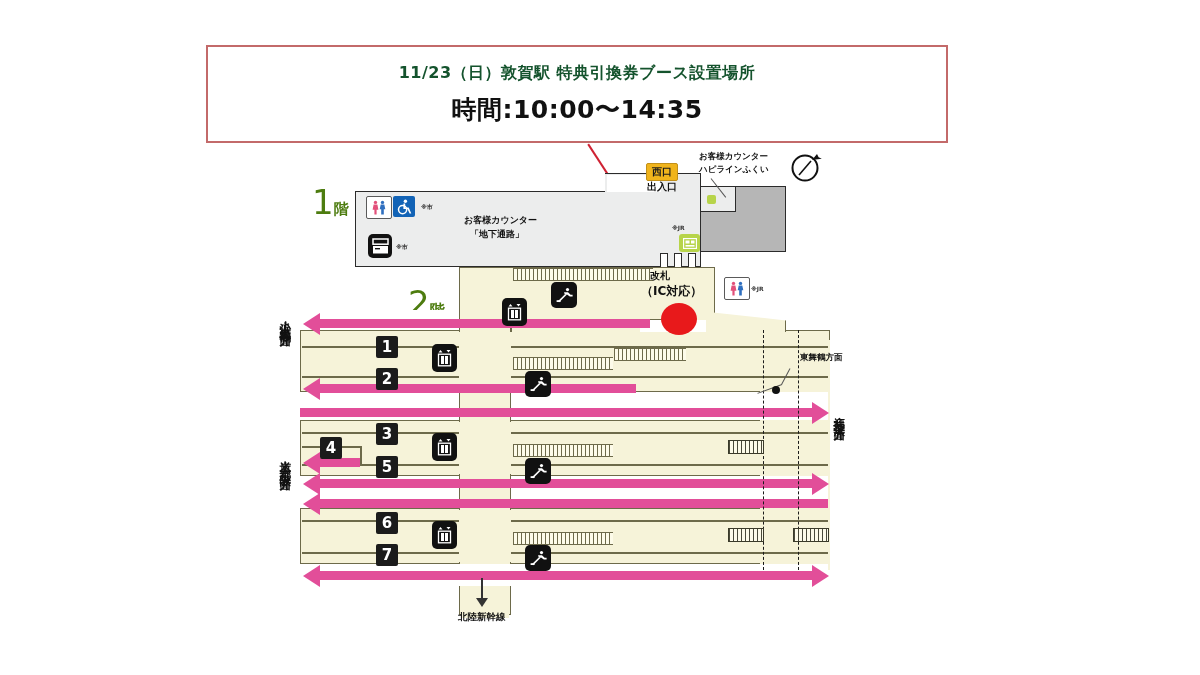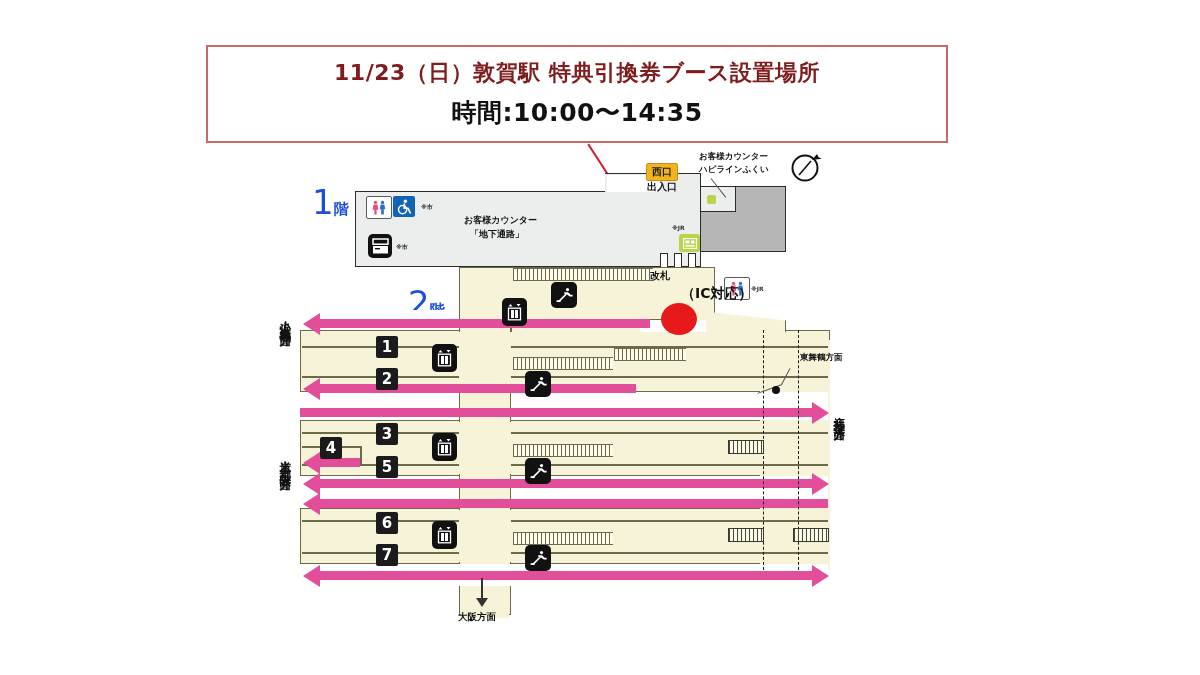--- a/index.html
+++ b/index.html
@@ -4,30 +4,30 @@
 <style>
   html,body{margin:0;padding:0;background:#fff;}
   body{width:1200px;height:675px;overflow:hidden;
        font-family:"DejaVu Sans","Liberation Sans",sans-serif;}
   #stage{position:relative;width:1200px;height:675px;background:#ffffff;}
 
   
   .title-box{position:absolute;left:206px;top:45px;width:742px;height:98px;
     background:#ffffff;border:2px solid #c36a6a;box-sizing:border-box;
     display:flex;flex-direction:column;align-items:center;justify-content:center;}
-  .title-line1{font-size:22px;font-weight:700;color:#7f1d1d;letter-spacing:.5px;
+  .title-line1{font-size:16px;font-weight:700;color:#14532d;letter-spacing:.5px;
     white-space:nowrap;line-height:1.2;}
   .title-line2{font-size:25px;font-weight:700;color:#111;letter-spacing:.5px;
     white-space:nowrap;line-height:1.2;margin-top:12px;}
 
   
   .lbl{position:absolute;color:#111;font-weight:700;line-height:1.15;}
   .vert{writing-mode:vertical-rl;text-orientation:upright;}
 
-  .floor-lbl{position:absolute;color:#1d4ed8;font-weight:400;text-align:center;}
+  .floor-lbl{position:absolute;color:#4d7c0f;font-weight:400;text-align:center;}
   .floor-num{font-size:34px;}
   .floor-suffix{font-size:15px;font-weight:700;}
 
   
   .shape{position:absolute;box-sizing:border-box;}
   .gray-bldg{background:#eceded;border:1.6px solid #2b2b2b;}
   .gray-solid{background:#b6b6b6;border:1.6px solid #2b2b2b;}
   .cream{background:#f6f3d9;border:1.4px solid #6d6a4a;}
   .cream-nb{background:#f6f3d9;}
   .white-mask{background:#ffffff;}
@@ -328,24 +328,24 @@
   <div class="minihatch" style="left:728px;top:440px;width:34px;height:12px;"></div>
   <div class="minihatch" style="left:728px;top:528px;width:34px;height:12px;"></div>
   <div class="minihatch" style="left:793px;top:528px;width:34px;height:12px;"></div>
 
   <div class="lbl" style="left:800px;top:353px;font-size:8.5px;">東舞鶴方面</div>
   <div class="leader" style="left:790px;top:368px;width:18px;transform:rotate(118deg);"></div>
   <div class="leader" style="left:782px;top:384px;width:26px;transform:rotate(160deg);"></div>
   <div class="blackdot" style="left:772px;top:386px;width:8px;height:8px;"></div>
 
   <div class="lbl" style="left:650px;top:270px;font-size:10px;">改札</div>
-  <div class="lbl" style="left:641px;top:285px;font-size:14px;margin-left:40px;">（IC対応）</div>
+  <div class="lbl" style="left:641px;top:285px;font-size:12px;">（IC対応）</div>
   <div class="reddot" style="left:661px;top:303px;width:36px;height:32px;"></div>
 
   <div class="lbl vert" style="left:278px;top:312px;font-size:11.5px;letter-spacing:2px;">小浜・東舞鶴方面</div>
   <div class="lbl vert" style="left:278px;top:452px;font-size:11.5px;letter-spacing:2px;">米原・京都・大阪方面</div>
   <div class="lbl vert" style="left:832px;top:408px;font-size:11.5px;letter-spacing:2px;">福井・金沢方面</div>
 
   <div class="shape" style="left:481px;top:578px;width:1.6px;height:22px;background:#333;"></div>
   <div class="shape" style="left:476px;top:598px;width:0;height:0;border-left:6px solid transparent;border-right:6px solid transparent;border-top:9px solid #333;"></div>
-  <div class="lbl" style="left:458px;top:612px;font-size:9.5px;">大阪方面</div>
+  <div class="lbl" style="left:458px;top:612px;font-size:9.5px;">北陸新幹線</div>
 
 </div>
 
 </body></html>

